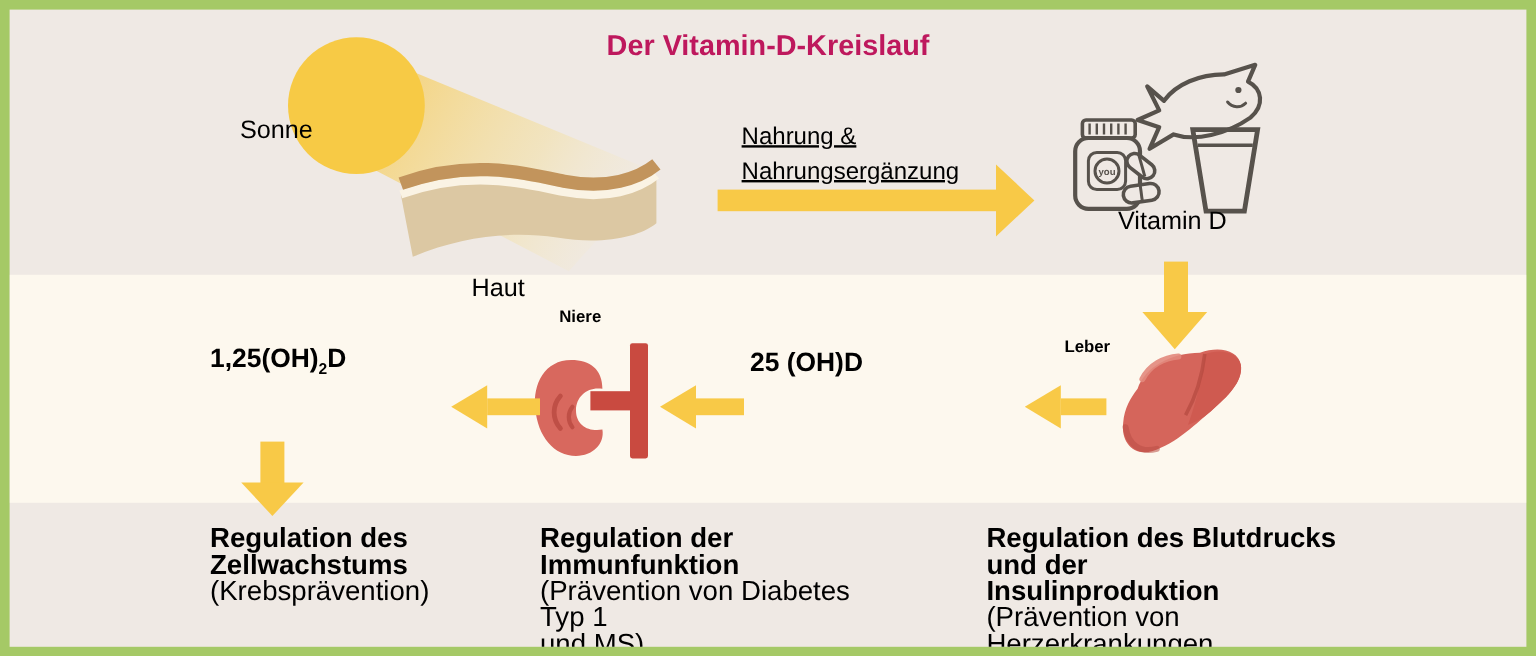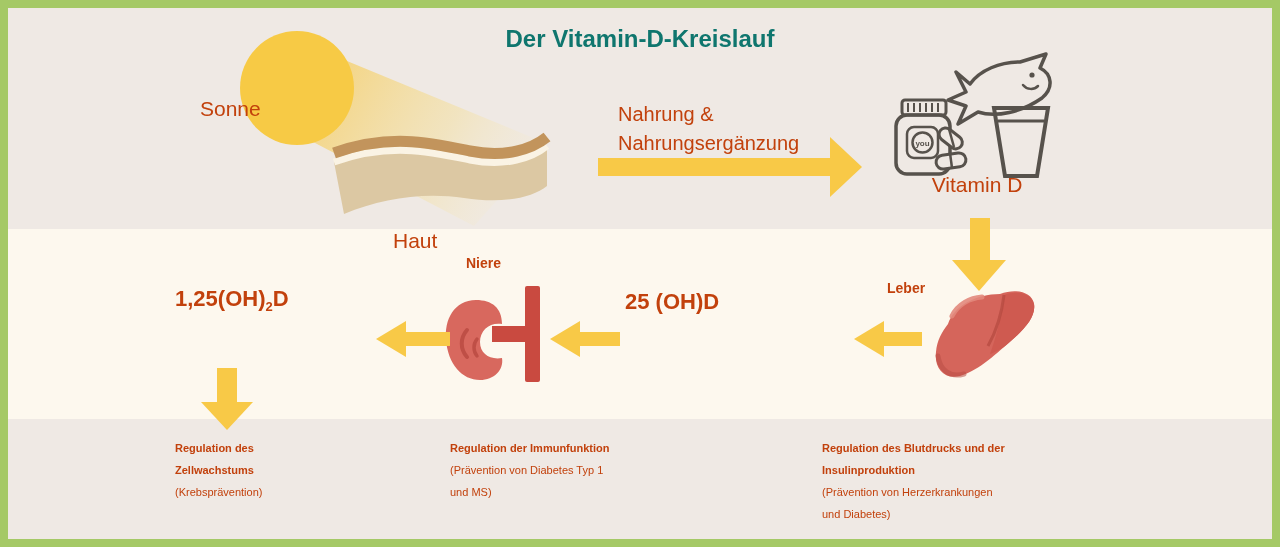--- a/index.html
+++ b/index.html
@@ -1,32 +1,32 @@
 <!DOCTYPE html>
 <html><head>
 <meta charset="utf-8">
 <style>
   html,body{margin:0;padding:0;background:#ffffff;font-family:"Liberation Sans",sans-serif;}
   .frame{position:relative;width:1280px;height:547px;box-sizing:border-box;
          border:8px solid #a5c966;background:#efe9e4;overflow:hidden;}
   .band-mid{position:absolute;left:0;right:0;top:221px;height:190px;background:#fdf8ee;}
   .gfx{position:absolute;left:0;top:0;z-index:1;}
-  .txt{position:absolute;z-index:2;color:#c2410c;line-height:1.25;}
-  .title{top:16px;left:0;right:0;text-align:center;font-size:24px;font-weight:700;color:#0f766e;}
+  .txt{position:absolute;z-index:2;color:#000000;line-height:1.25;}
+  .title{top:16px;left:0;right:0;text-align:center;font-size:24px;font-weight:700;color:#be185d;}
   .lbl{font-size:21px;}
   .lbl-b{font-size:14px;font-weight:700;}
   .small{font-size:17px;line-height:22px;}
   .metab{font-size:22px;font-weight:700;}
   .metab sub{font-size:13px;}
-  .outcome{font-size:11px;line-height:22px;}
+  .outcome{font-size:23px;line-height:22px;}
   .outcome .b{font-weight:700;}
   
   .sonne{left:192px;top:88px;}
   .haut{left:385px;top:190px;margin-top:30px;}
-  .nahrung{left:610px;top:92px;font-size:20px;line-height:29px;}
+  .nahrung{left:610px;top:92px;font-size:20px;line-height:29px;text-decoration:underline;}
   .vitd{left:889px;top:164px;width:160px;text-align:center;}
   .leber{left:879px;top:272px;}
   .niere{left:458px;top:247px;}
   .m25{left:617px;top:280px;}
   .cells{left:617px;top:315px;}
   .m125{left:167px;top:277px;}
   .calcium{left:167px;top:313px;}
   .out1{left:167px;top:429px;width:230px;}
   .out2{left:442px;top:429px;width:290px;}
   .out3{left:814px;top:429px;width:300px;}

